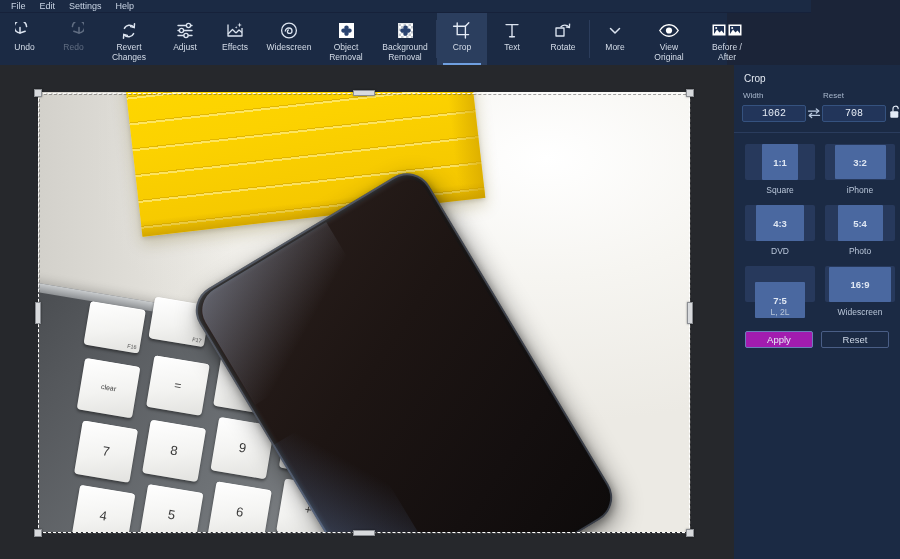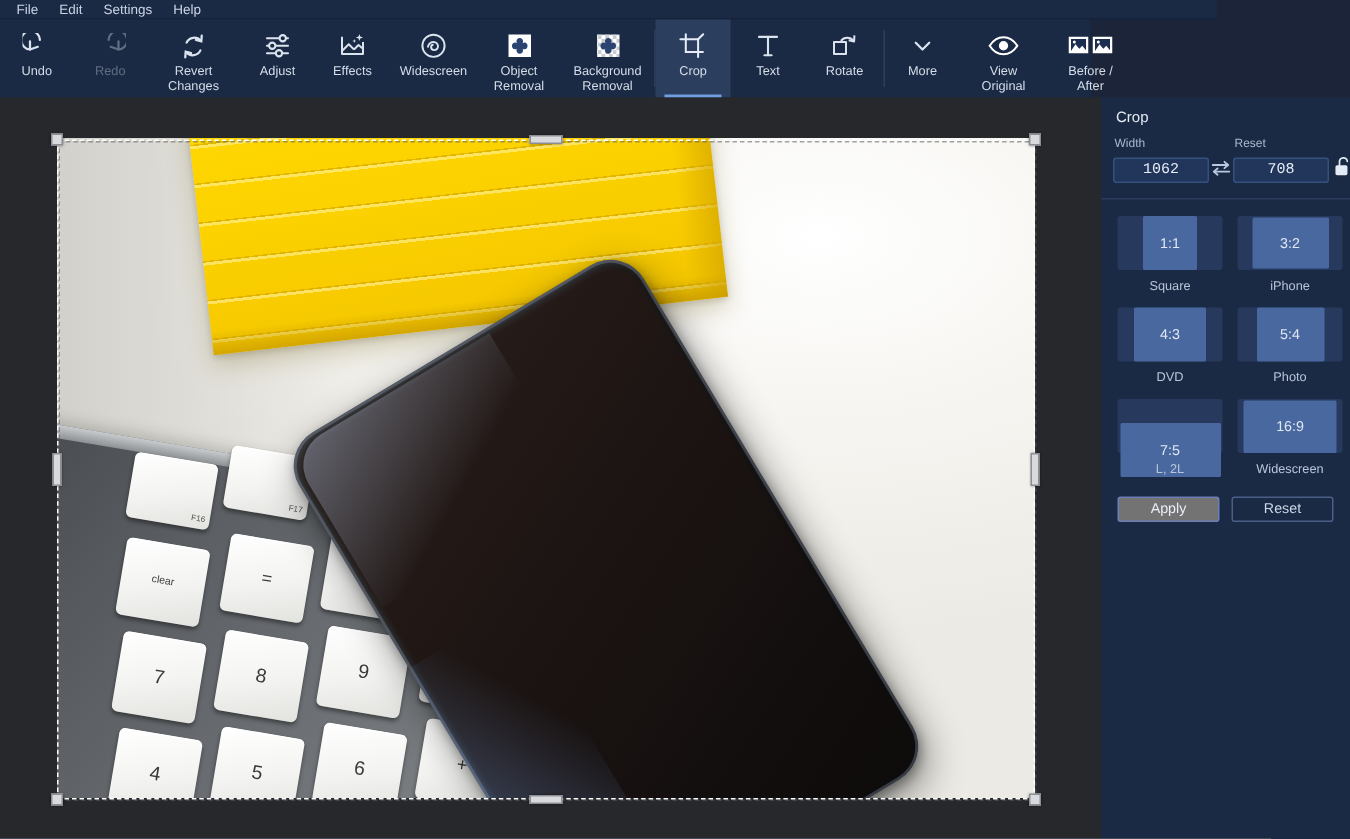--- a/index.html
+++ b/index.html
@@ -285,40 +285,41 @@
     width: 70px; height: 36px;
     background: #27395c;
     border-radius: 2px;
     display: flex; align-items: center; justify-content: center;
   }
   .ratio-inner {
     background: #4a68a0;
     display: flex; align-items: center; justify-content: center;
     color: #dfe7f3; font-size: 9.5px;
     border-radius: 1px;
+    font-weight: bold;
   }
   .ratio-name {
     font-size: 8.5px; color: #b9c6d9;
     margin-top: 5px; white-space: nowrap;
   }
 
   .action-row {
     display: flex; gap: 8px;
     margin-top: 14px; padding: 0 3px;
   }
   .btn {
     width: 72px; height: 17px;
     border-radius: 2px;
     font-size: 9.5px;
     display: flex; align-items: center; justify-content: center;
     cursor: pointer;
     font-family: "Liberation Sans", sans-serif;
   }
   .btn-apply {
-    background: #737373;
+    background: #a21caf;
     color: #e9edf6;
     border: 1px solid #6b7fb8;
   }
   .btn-reset {
     background: transparent;
     color: #cdd7e6;
     border: 1px solid #4a5e86;
   }
 </style>
 </head>
@@ -659,21 +660,21 @@
           <div class="ratio-name">DVD</div>
         </div>
         <div class="ratio-cell">
           <div class="ratio-tile">
             <div class="ratio-inner" style="width: 45px; height: 36px;">5:4</div>
           </div>
           <div class="ratio-name">Photo</div>
         </div>
         <div class="ratio-cell">
           <div class="ratio-tile">
-            <div class="ratio-inner" style="width: 67px; height: 36px; margin-top: 32px;">7:5</div>
+            <div class="ratio-inner" style="width: 50px; height: 36px; margin-top: 32px;">7:5</div>
           </div>
           <div class="ratio-name">L, 2L</div>
         </div>
         <div class="ratio-cell">
           <div class="ratio-tile">
             <div class="ratio-inner" style="width: 62px; height: 35px;">16:9</div>
           </div>
           <div class="ratio-name">Widescreen</div>
         </div>
       </div>

